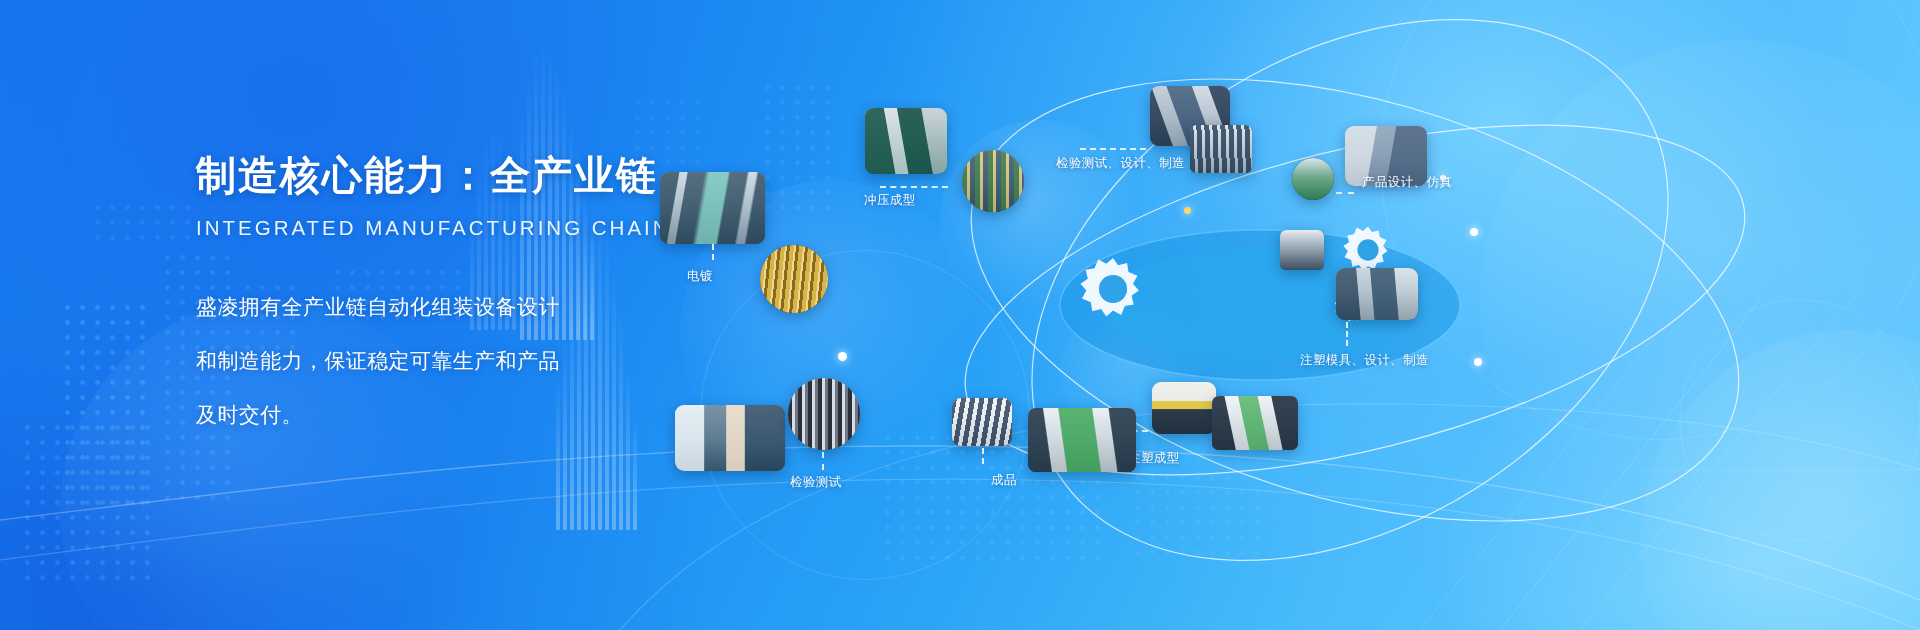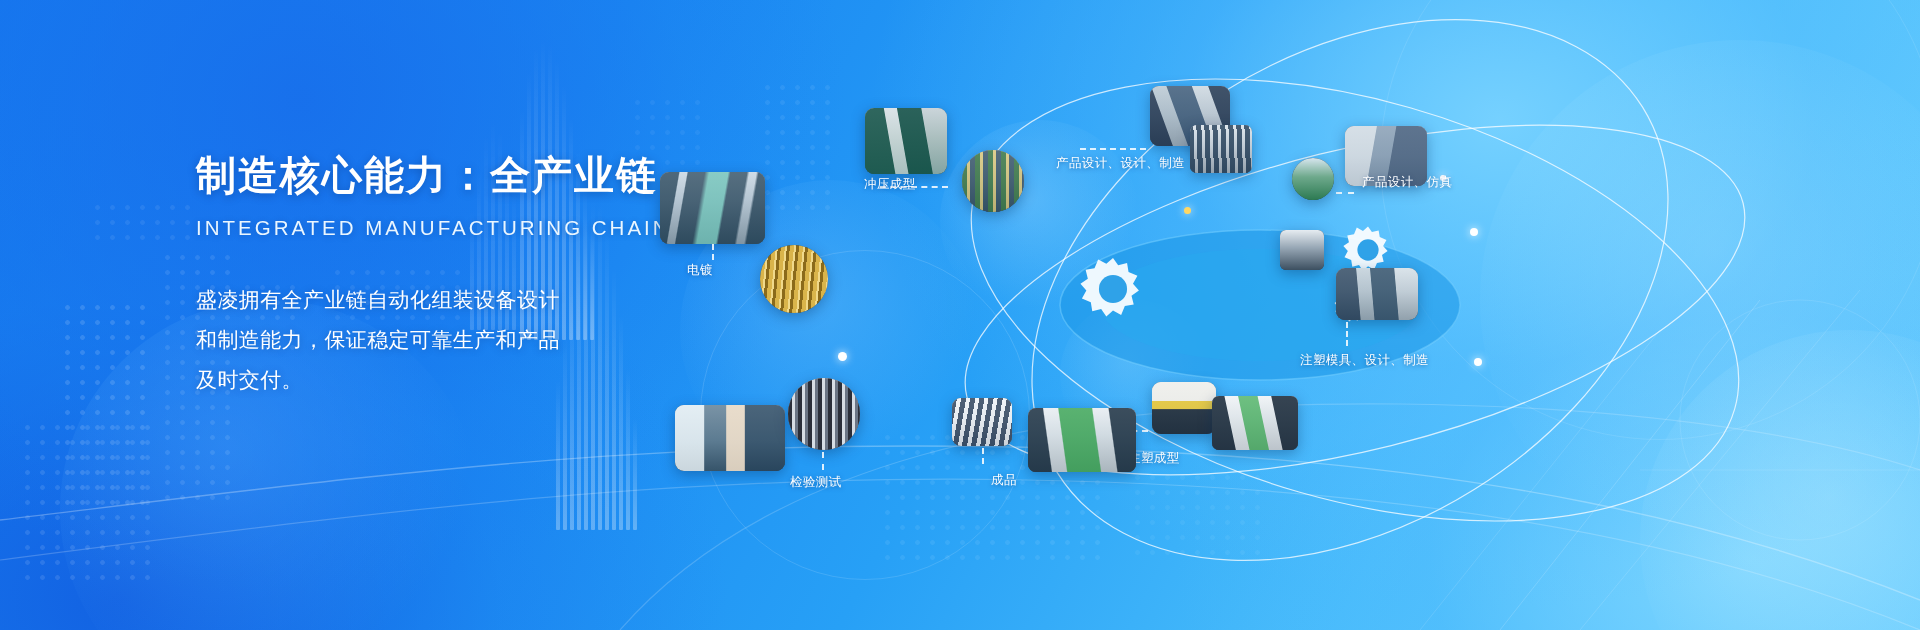--- a/index.html
+++ b/index.html
@@ -57,21 +57,21 @@
     white-space:nowrap;
   }
   .sub {
     margin-top:13px;
     font-size:20.5px; color:#eaf6ff; letter-spacing:3.0px; font-weight:400;
     text-shadow:0 1px 6px rgba(0,40,110,.30);
     white-space:nowrap;
   }
   .body {
     margin-top:40px; width:372px;
-    font-size:21px; line-height:40px; color:#ffffff; letter-spacing:.4px;
+    font-size:21px; line-height:54px; color:#ffffff; letter-spacing:.4px;
     text-shadow:0 1px 7px rgba(0,40,110,.35);
   }
 
   
   #diagram { position:absolute; left:780px; top:0; width:1140px; height:630px; }
 
   .orbit { position:absolute; inset:0; }
 
   
   .thumb {
@@ -245,54 +245,54 @@
         <path d="M50 8l7 10 12-3 2 12 12 5-6 11 8 9-10 7 3 12-12 2-5 12-11-6-9 8-7-10-12 3-2-12-12-5 6-11-8-9 10-7-3-12 12-2 5-12 11 6z"></path>
       </g>
       <circle cx="50" cy="50" r="19" fill="#2fa2e8"></circle>
     </svg>
 
     <div class="thumb" style="left:-120px; top:172px; width:105px; height:72px;">
       <div class="ph" style="background:linear-gradient(to bottom,#cfd9e2 0%,#9fb0c0 38%,#3d5566 100%);"></div>
       <div class="ph" style="background:linear-gradient(100deg, rgba(40,70,90,.85) 0 16%, rgba(210,225,235,.5) 17% 23%, rgba(40,70,90,.8) 24% 38%, rgba(120,200,190,.9) 42% 58%, rgba(40,70,90,.8) 60% 74%, rgba(210,225,235,.5) 76% 82%, rgba(40,70,90,.85) 84% 100%); opacity:.9;"></div>
     </div>
     <div class="dashline v" style="left:-68px; top:244px; height:16px;"></div>
-    <div class="node-label" style="left:-93px; top:262px;">电镀</div>
+    <div class="node-label" style="left:-93px; top:268px;">电镀</div>
 
     <div class="thumb circle" style="left:-20px; top:245px; width:68px; height:68px;">
       <div class="ph" style="background:repeating-linear-gradient(96deg,#8a6a1a 0 3px,#d9b44a 3px 7px,#f0d98a 7px 9px); "></div>
     </div>
 
     <div class="thumb" style="left:-105px; top:405px; width:110px; height:66px;">
       <div class="ph" style="background:linear-gradient(to bottom,#d7e2ea,#8ba4b6 55%,#2d4354);"></div>
       <div class="ph" style="background:linear-gradient(90deg, rgba(230,240,245,.85) 0 26%, rgba(60,95,120,.6) 27% 46%, rgba(235,220,200,.9) 47% 63%, rgba(40,70,95,.8) 64% 100%);"></div>
     </div>
     <div class="thumb circle" style="left:8px; top:378px; width:72px; height:72px;">
       <div class="ph" style="background:repeating-linear-gradient(90deg,#2b2f3a 0 4px,#d7dde4 4px 7px,#6b7585 7px 10px), linear-gradient(#cdd5dd,#4b5564);"></div>
     </div>
     <div class="dashline v" style="left:42px; top:452px; height:18px;"></div>
     <div class="node-label" style="left:10px; top:474px;">检验测试</div>
 
     <div class="thumb" style="left:85px; top:108px; width:82px; height:66px;">
       <div class="ph" style="background:linear-gradient(to bottom,#cfd9df,#7fa29a 45%,#1e5f52);"></div>
       <div class="ph" style="background:linear-gradient(80deg, rgba(30,90,80,.9) 0 32%, rgba(225,232,236,.7) 33% 46%, rgba(25,85,76,.9) 47% 72%, rgba(200,210,215,.6) 73% 100%);"></div>
     </div>
     <div class="dashline" style="left:100px; top:186px; width:68px;"></div>
-    <div class="node-label" style="left:84px; top:176px;">冲压成型</div>
+    <div class="node-label" style="left:84px; top:192px;">冲压成型</div>
 
     <div class="thumb circle" style="left:182px; top:150px; width:62px; height:62px;">
       <div class="ph" style="background:linear-gradient(to bottom,#e3eaef,#94a8b6 50%,#2f4a5c);"></div>
       <div class="ph" style="background:repeating-linear-gradient(90deg, rgba(60,120,70,.85) 0 5px, rgba(220,200,120,.8) 5px 8px, rgba(50,80,100,.8) 8px 13px);"></div>
     </div>
 
     <div class="thumb" style="left:370px; top:86px; width:80px; height:60px;">
       <div class="ph" style="background:linear-gradient(to bottom,#cfd8e0,#8d9fb0 48%,#33465a);"></div>
       <div class="ph" style="background:linear-gradient(70deg, rgba(40,60,85,.85) 0 22%, rgba(190,205,215,.65) 23% 37%, rgba(60,90,120,.8) 38% 62%, rgba(215,225,232,.6) 63% 78%, rgba(40,60,85,.85) 79% 100%);"></div>
     </div>
     <div class="dashline" style="left:300px; top:148px; width:66px;"></div>
-    <div class="node-label" style="left:276px; top:155px;">产品设计、设计、制造</div>
+    <div class="node-label" style="left:276px; top:155px;">检验测试、设计、制造</div>
 
     <div class="thumb" style="left:410px; top:125px; width:62px; height:48px; border-radius:7px;">
       <div class="ph" style="background:linear-gradient(to bottom,#dde5ec,#99a9b8 45%,#374a5c);"></div>
       <div class="ph" style="background:repeating-linear-gradient(88deg, rgba(45,70,95,.85) 0 5px, rgba(225,232,238,.55) 5px 8px);"></div>
     </div>
 
     <div class="thumb" style="left:565px; top:126px; width:82px; height:60px;">
       <div class="ph" style="background:linear-gradient(to bottom,#e8eef3,#b9c6d2 50%,#5f7486);"></div>
       <div class="ph" style="background:linear-gradient(100deg, rgba(210,220,228,.8) 0 34%, rgba(120,145,170,.7) 35% 55%, rgba(70,95,125,.85) 56% 100%);"></div>
     </div>

